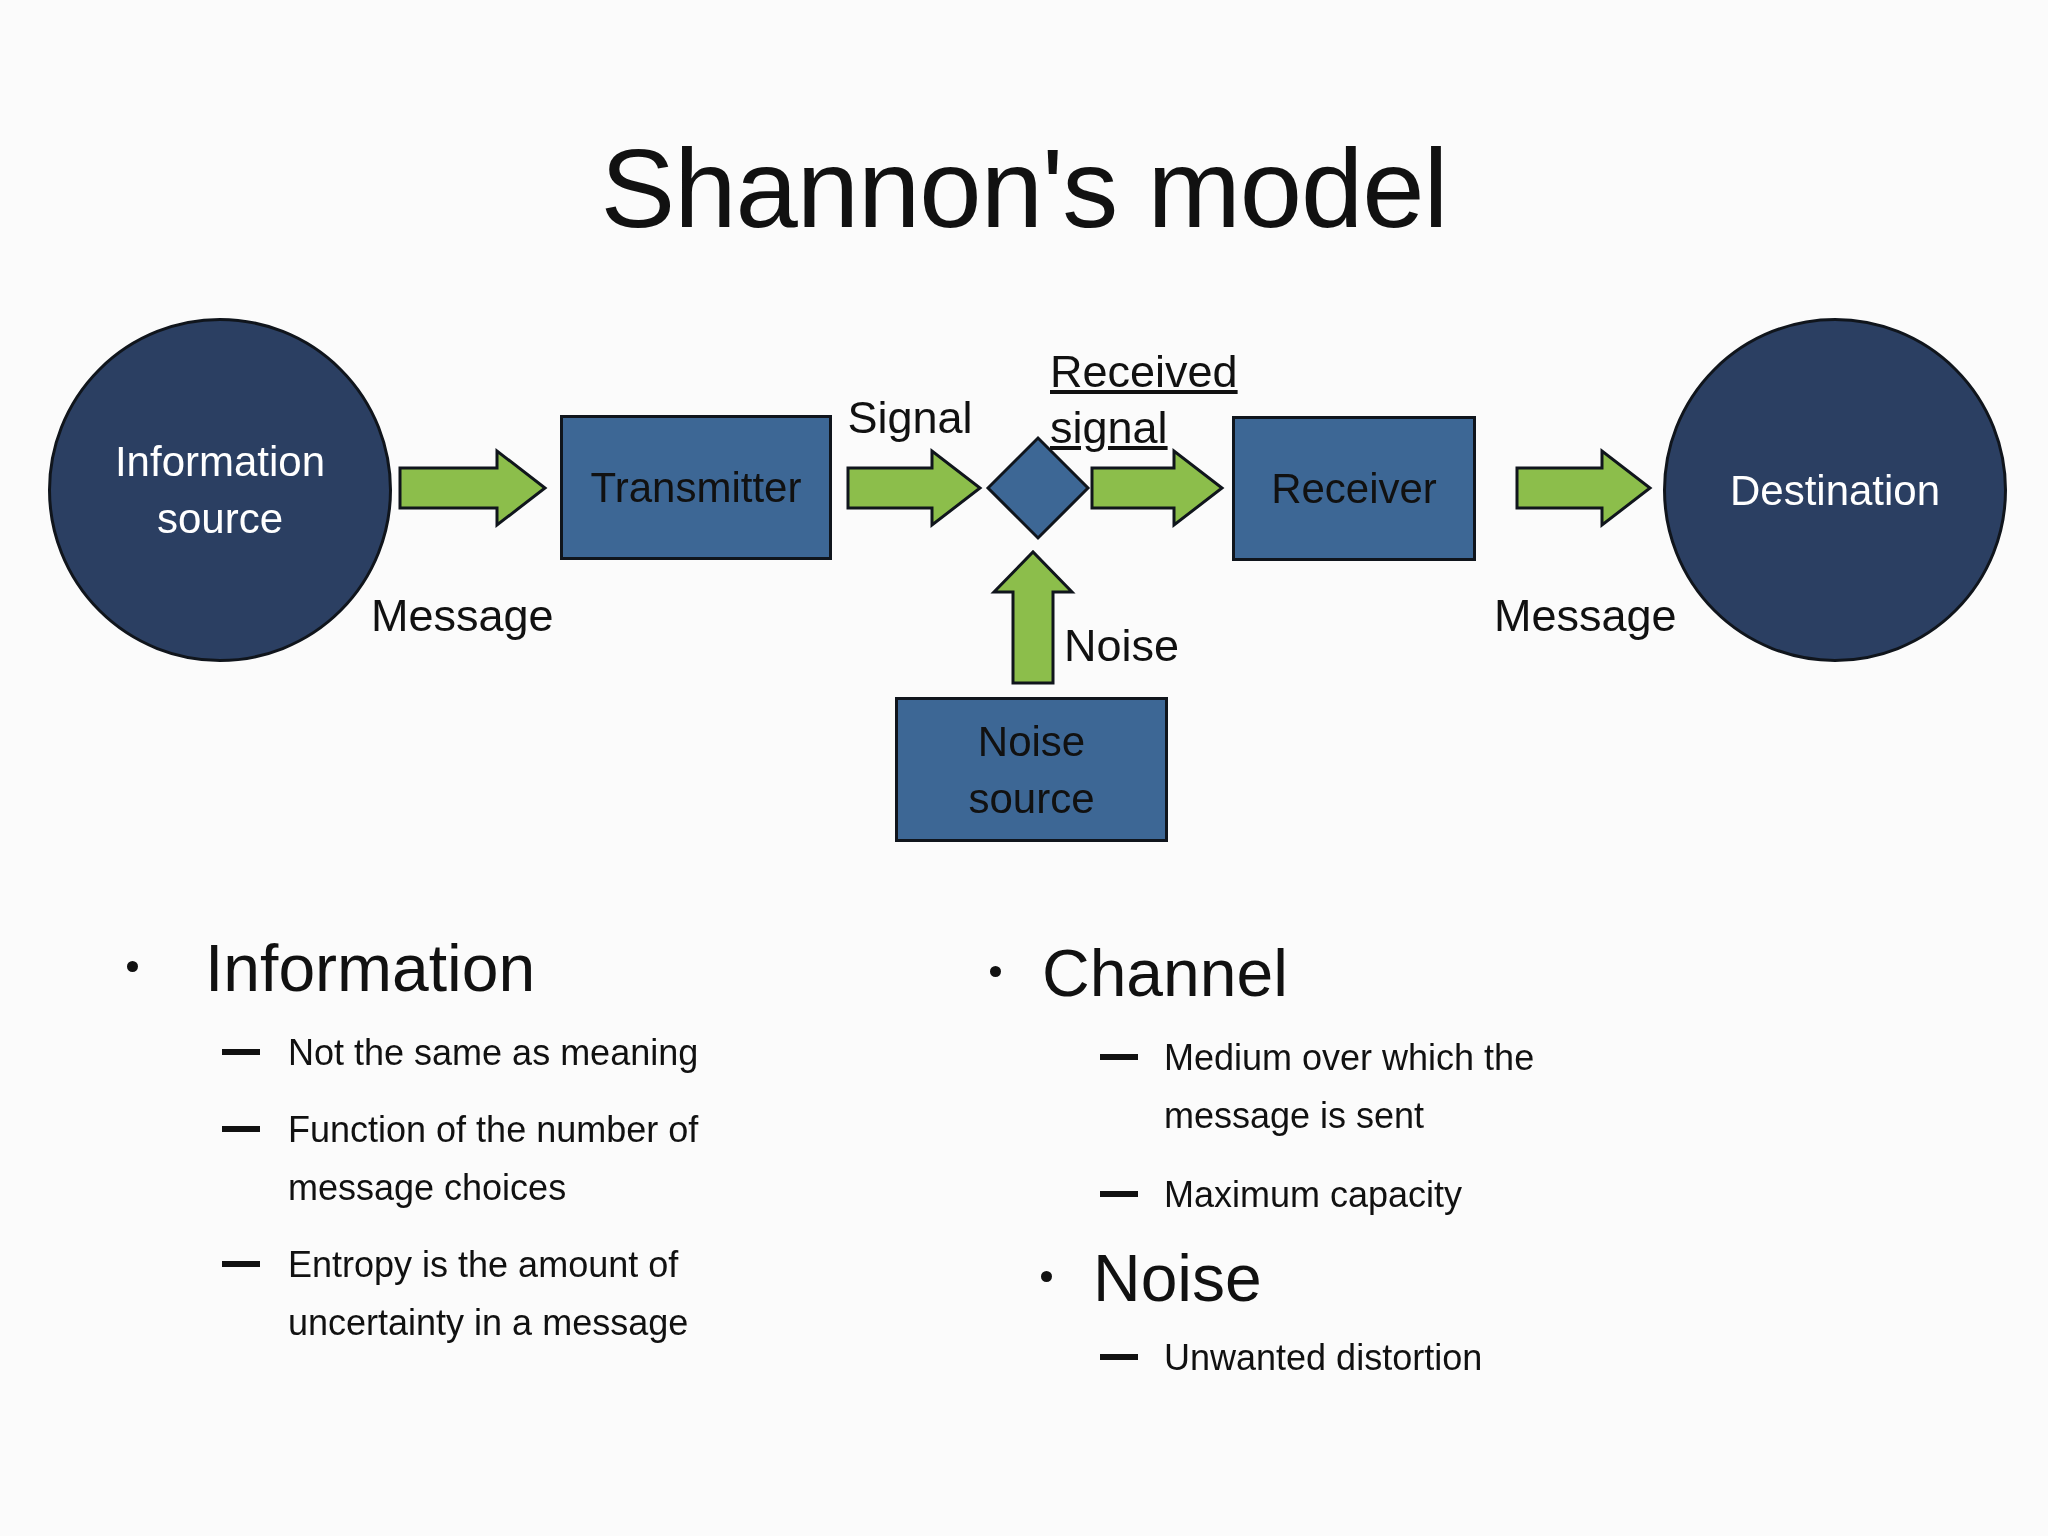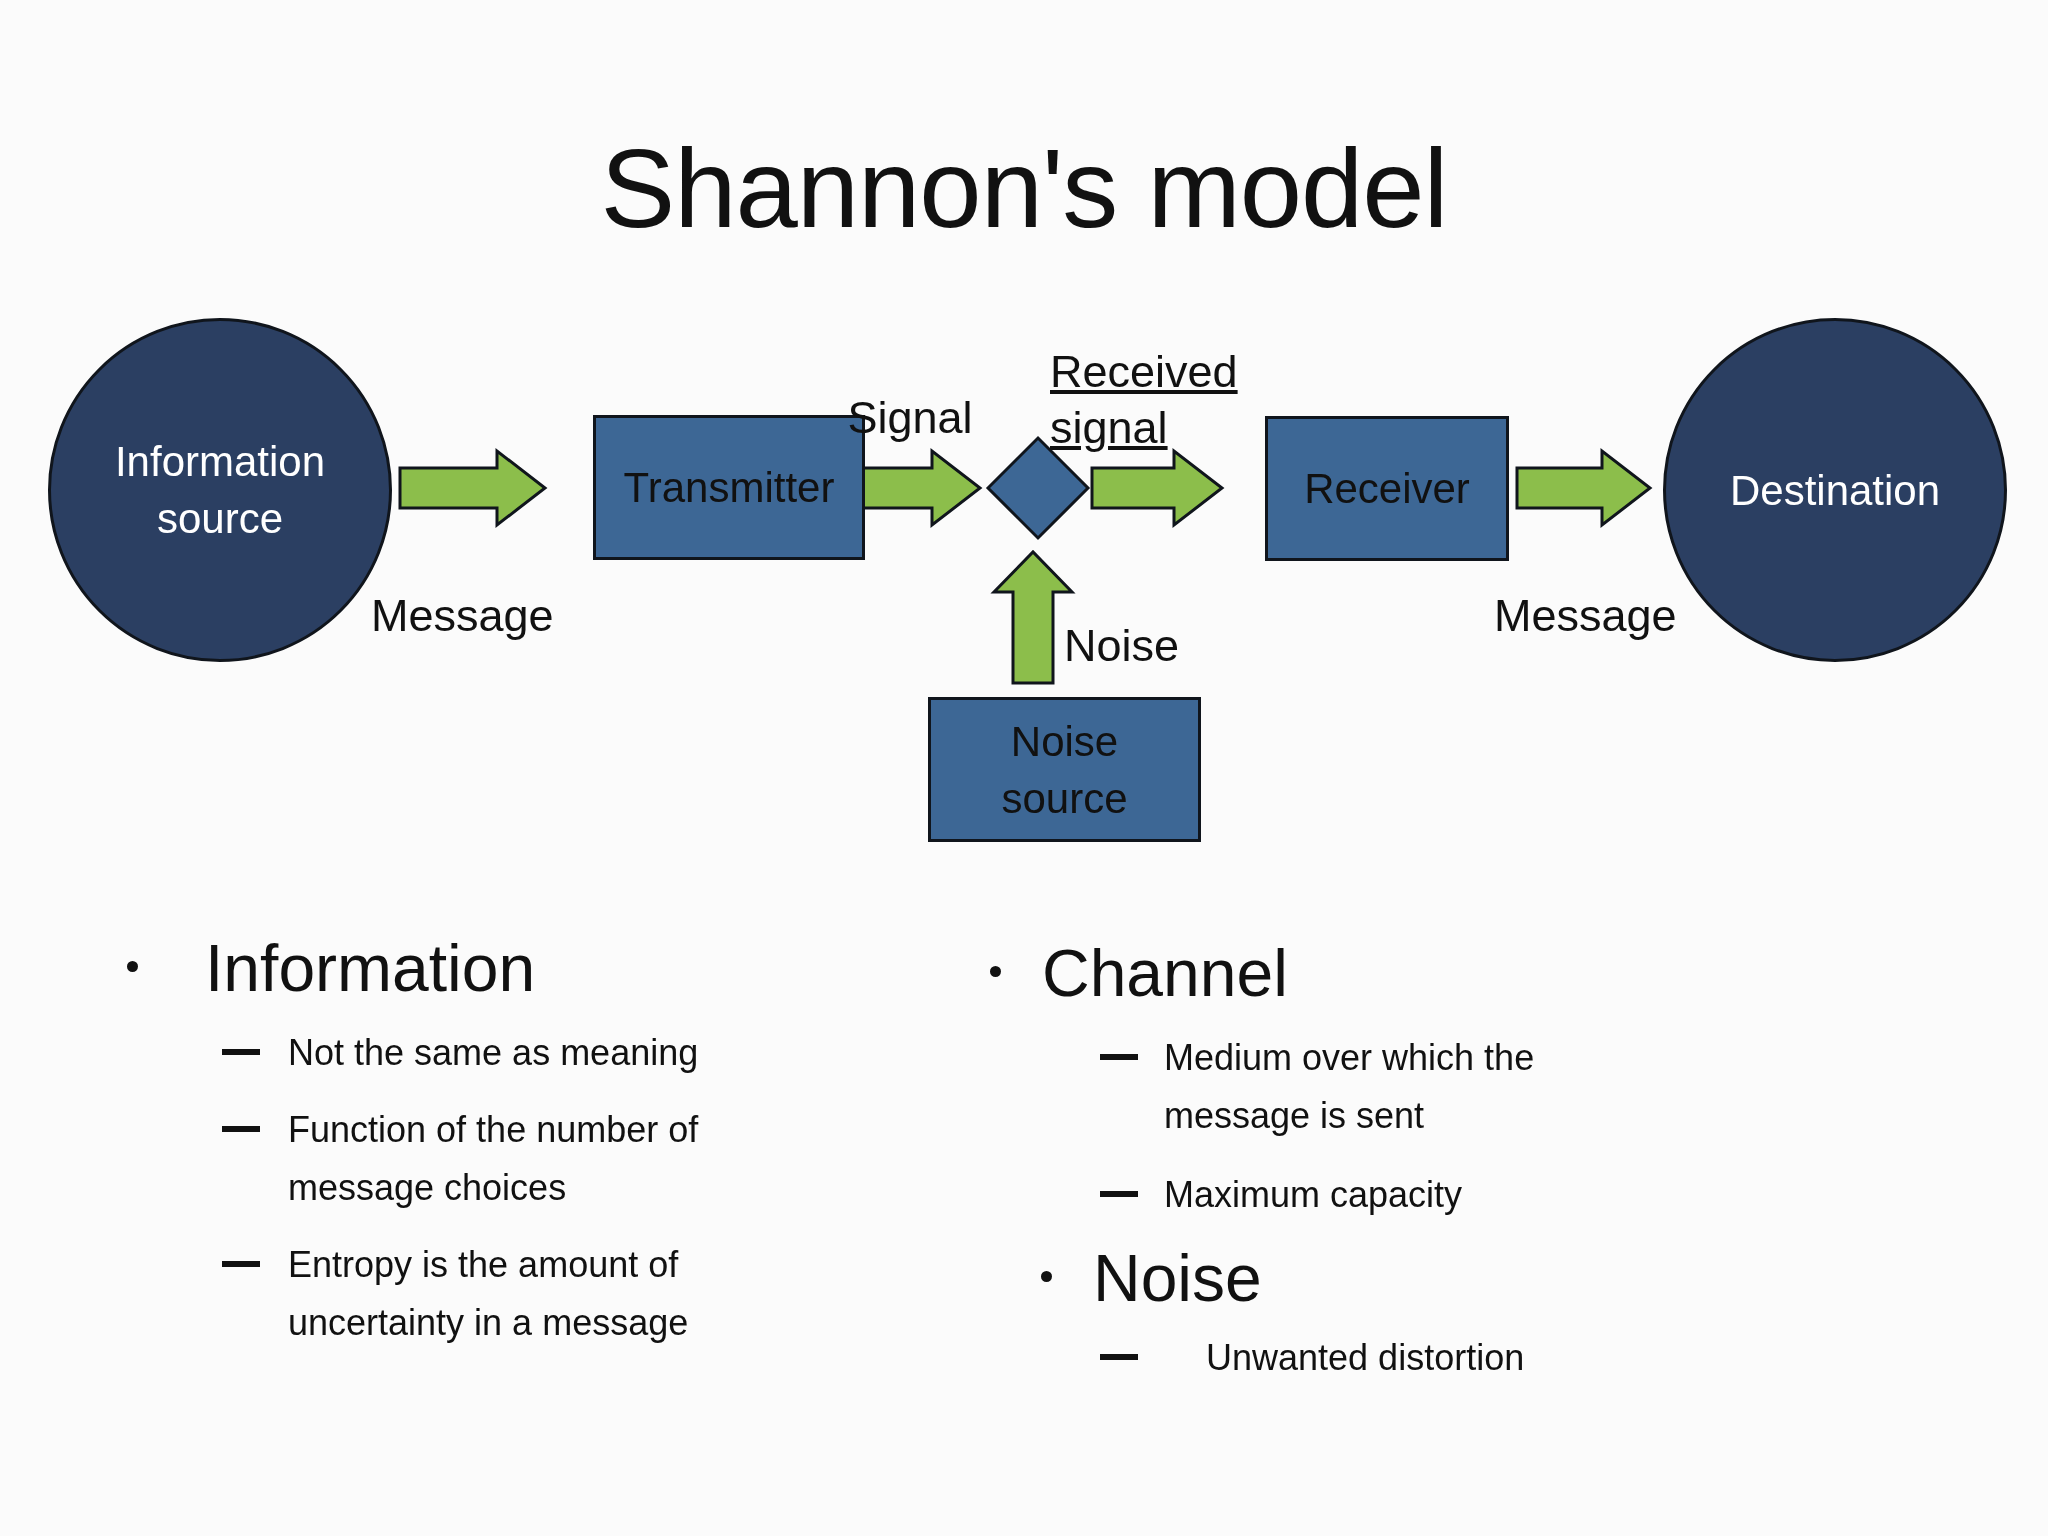--- a/index.html
+++ b/index.html
@@ -37,21 +37,21 @@
     width:344px;height:344px;border-radius:50%;
     background:var(--node-dark);
     border:3px solid var(--outline);
     color:var(--text-light);
     font-size:42px;line-height:57px;
   }
   .box{
     background:var(--node-medium);
     border:3px solid var(--outline);
     color:var(--text-dark);
-    font-size:42px;line-height:57px;margin-left:33px;
+    font-size:42px;line-height:57px;
   }
   .ellipse-info{left:48px;top:318px;}
   .ellipse-dest{left:1663px;top:318px;}
   .box-transmitter{left:560px;top:415px;width:272px;height:145px;}
   .box-receiver{left:1232px;top:416px;width:244px;height:145px;}
   .box-noise{left:895px;top:697px;width:273px;height:145px;}
   
   .dlabel{
     font-size:45px;line-height:56px;color:var(--text-dark);
     white-space:pre-line;
@@ -151,18 +151,18 @@
 message is sent</span>
   </div>
   <div class="abs li2 li2-right" style="left:1100px;top:1166px;text-align:right;">
     <span class="dash"></span>
     <span>Maximum capacity</span>
   </div>
   <div class="abs li1 li1-right" style="left:1041px;top:1245px;">
     <span class="dot"></span>
     <span>Noise</span>
   </div>
-  <div class="abs li2 li2-right" style="left:1100px;top:1329px;gap:42px;">
+  <div class="abs li2 li2-right" style="left:1100px;top:1329px;">
     <span class="dash"></span>
     <span>Unwanted distortion</span>
   </div>
 
 </div>
 
 </body></html>

